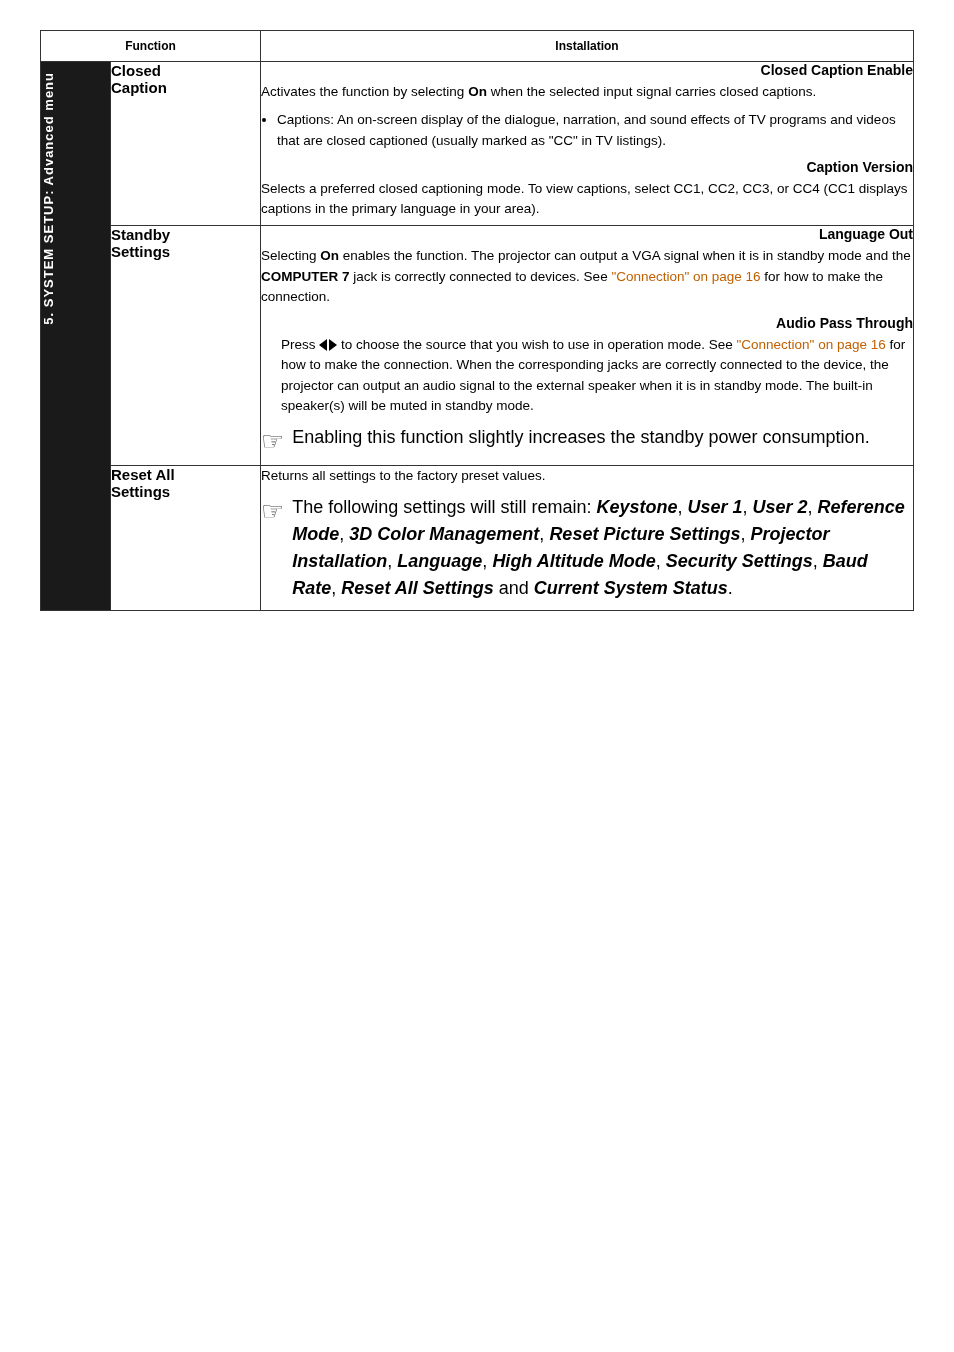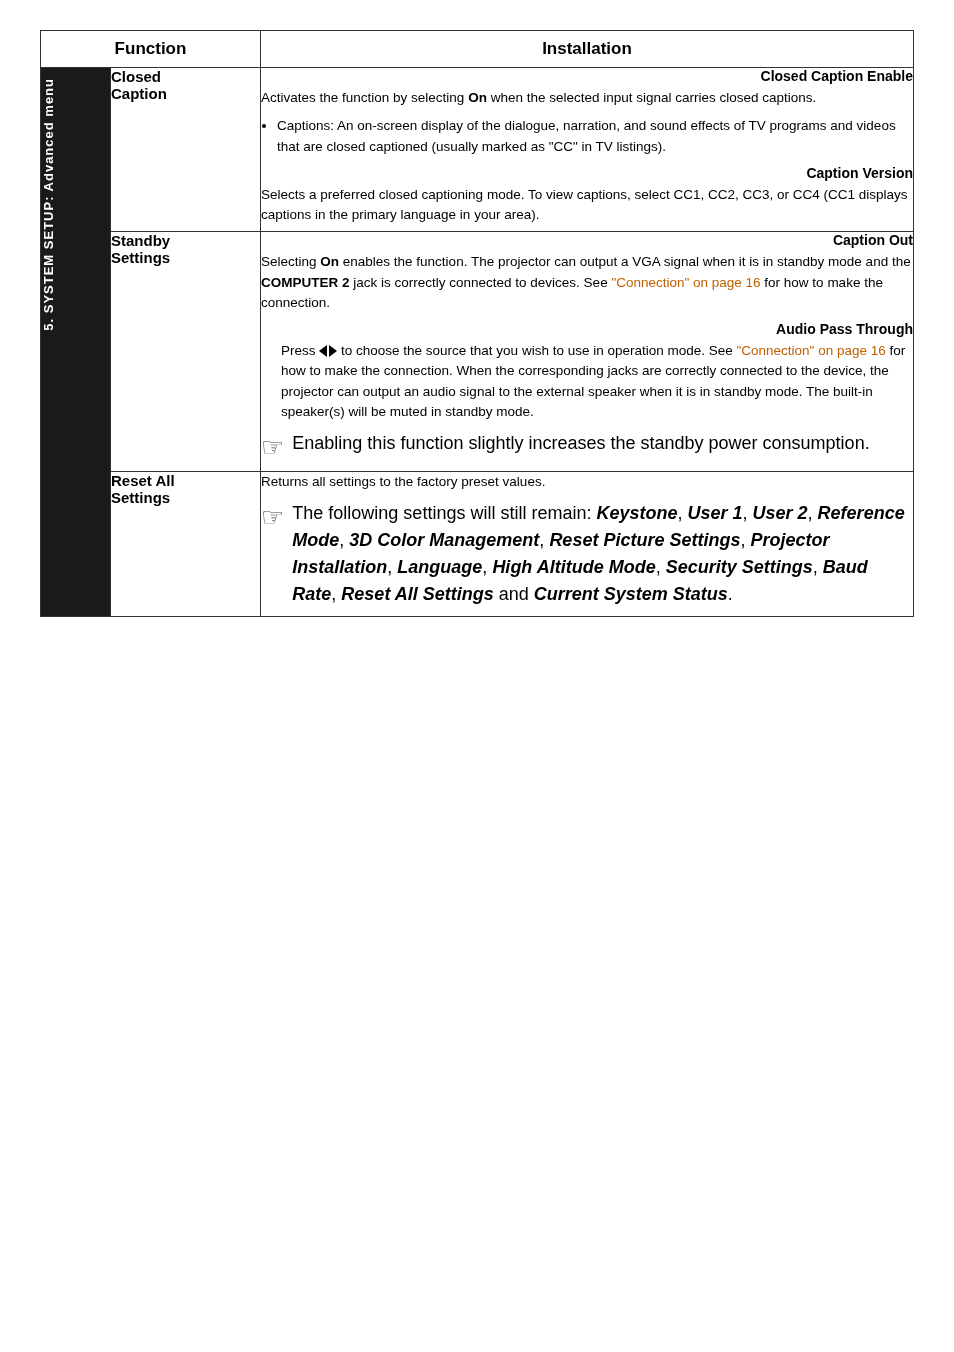--- a/index.html
+++ b/index.html
@@ -21,21 +21,21 @@
 
     .outer-table th, .outer-table td {
       border: 1.5px solid #333;
       vertical-align: top;
       padding: 0;
     }
 
     .header-row th {
       background: #fff;
       text-align: center;
-      font-size: 17px;
+      font-size: 12px;
       font-weight: bold;
       padding: 8px 12px;
     }
 
     .sidebar-cell {
       width: 70px;
       background: #1a1a1a;
       color: #fff;
       text-align: center;
       vertical-align: middle;
@@ -169,22 +169,22 @@
           <div style="margin-bottom: 0px;">
             <span class="section-title">Caption Version</span>
             <p>Selects a preferred closed captioning mode. To view captions, select CC1, CC2, CC3, or CC4 (CC1 displays captions in the primary language in your area).</p>
           </div>
         </td>
       </tr>
       <tr class="content-row">
         <td class="function-cell">Standby<br>Settings</td>
         <td class="desc-cell">
           <div style="margin-bottom: 8px;">
-            <span class="section-title">Caption Out</span>
-            <p>Selecting <strong>On</strong> enables the function. The projector can output a VGA signal when it is in standby mode and the <strong>COMPUTER 2</strong> jack is correctly connected to devices. See <span class="link-text">"Connection" on page 16</span> for how to make the connection.</p>
+            <span class="section-title">Language Out</span>
+            <p>Selecting <strong>On</strong> enables the function. The projector can output a VGA signal when it is in standby mode and the <strong>COMPUTER 7</strong> jack is correctly connected to devices. See <span class="link-text">"Connection" on page 16</span> for how to make the connection.</p>
           </div>
           <div style="margin-bottom: 8px; margin-left: 20px;">
             <span class="section-title">Audio Pass Through</span>
             <p>Press <span><span class="tri-left"></span></span><span><span class="tri-right"></span></span> to choose the source that you wish to use in operation mode. See <span class="link-text">"Connection" on page 16</span> for how to make the connection. When the corresponding jacks are correctly connected to the device, the projector can output an audio signal to the external speaker when it is in standby mode. The built-in speaker(s) will be muted in standby mode.</p>
           </div>
           <div class="note-box">
           <span style="font-size:26px; color:#444; flex-shrink:0; margin-top:2px;">☞</span>
           <span class="note-text">Enabling this function slightly increases the standby power consumption.</span>
         </div>
         </td>

